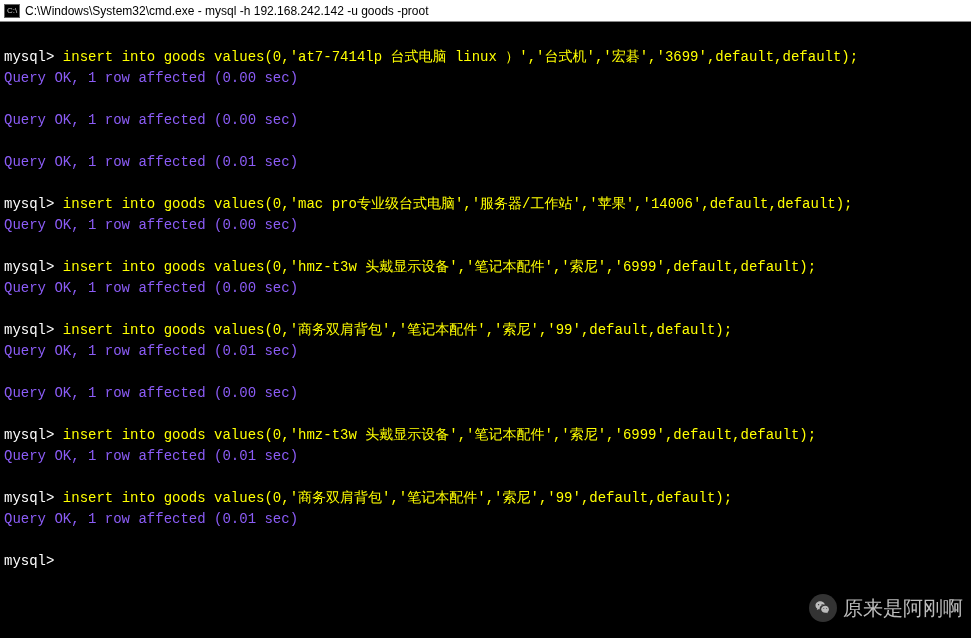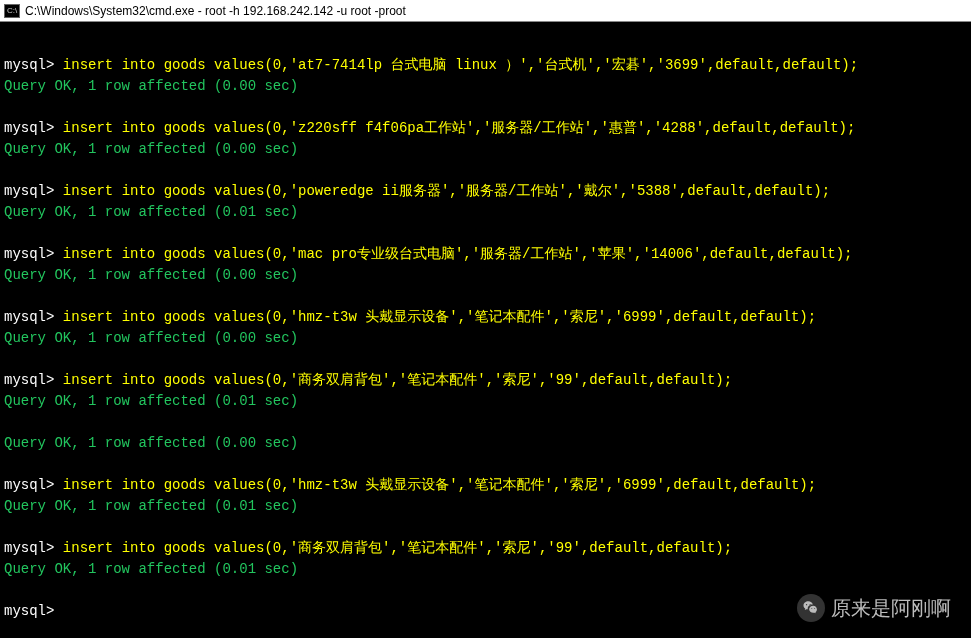--- a/index.html
+++ b/index.html
@@ -35,41 +35,40 @@
       display: inline-flex;
       align-items: center;
       justify-content: center;
       font-size: 8px;
       color: #ccc;
       border: 1px solid #666;
     }
     .terminal {
       padding: 4px 4px;
       line-height: 21px;
-      margin-top: 8px;
     }
     .line {
       white-space: pre;
       color: #fff;
     }
     .prompt {
       color: #fff;
     }
     .cmd {
       color: #ffff00;
     }
     .result {
-      color: #22c55e;
+      color: #8b5cf6;
     }
     .blank {
       height: 21px;
     }
     .watermark {
       position: absolute;
-      right: 20px;
+      right: 8px;
       bottom: 16px;
       display: flex;
       align-items: center;
       gap: 6px;
       opacity: 0.85;
     }
     .watermark-icon {
       width: 28px;
       height: 28px;
       border-radius: 50%;
@@ -88,35 +87,33 @@
       font-size: 20px;
       font-family: "Microsoft YaHei", sans-serif;
       font-weight: 500;
     }
   </style>
 </head>
 <body>
 
 <div class="title-bar">
   <span class="title-icon">C:\</span>
-  <span>C:\Windows\System32\cmd.exe - root   -h 192.168.242.142 -u root -proot</span>
+  <span>C:\Windows\System32\cmd.exe - mysql   -h 192.168.242.142 -u goods -proot</span>
 </div>
 
 <div class="terminal">
   <div class="blank"></div>
 
   <div class="line"><span class="prompt">mysql&gt;</span> <span class="cmd">insert into goods values(0,'at7-7414lp 台式电脑 linux ）','台式机','宏碁','3699',default,default);</span></div>
   <div class="line result">Query OK, 1 row affected (0.00 sec)</div>
   <div class="blank"></div>
 
-  <div class="line"><span class="prompt">mysql&gt;</span> <span class="cmd">insert into goods values(0,'z220sff f4f06pa工作站','服务器/工作站','惠普','4288',default,default);</span></div>
   <div class="line result">Query OK, 1 row affected (0.00 sec)</div>
   <div class="blank"></div>
 
-  <div class="line"><span class="prompt">mysql&gt;</span> <span class="cmd">insert into goods values(0,'poweredge ii服务器','服务器/工作站','戴尔','5388',default,default);</span></div>
   <div class="line result">Query OK, 1 row affected (0.01 sec)</div>
   <div class="blank"></div>
 
   <div class="line"><span class="prompt">mysql&gt;</span> <span class="cmd">insert into goods values(0,'mac pro专业级台式电脑','服务器/工作站','苹果','14006',default,default);</span></div>
   <div class="line result">Query OK, 1 row affected (0.00 sec)</div>
   <div class="blank"></div>
 
   <div class="line"><span class="prompt">mysql&gt;</span> <span class="cmd">insert into goods values(0,'hmz-t3w 头戴显示设备','笔记本配件','索尼','6999',default,default);</span></div>
   <div class="line result">Query OK, 1 row affected (0.00 sec)</div>
   <div class="blank"></div>

